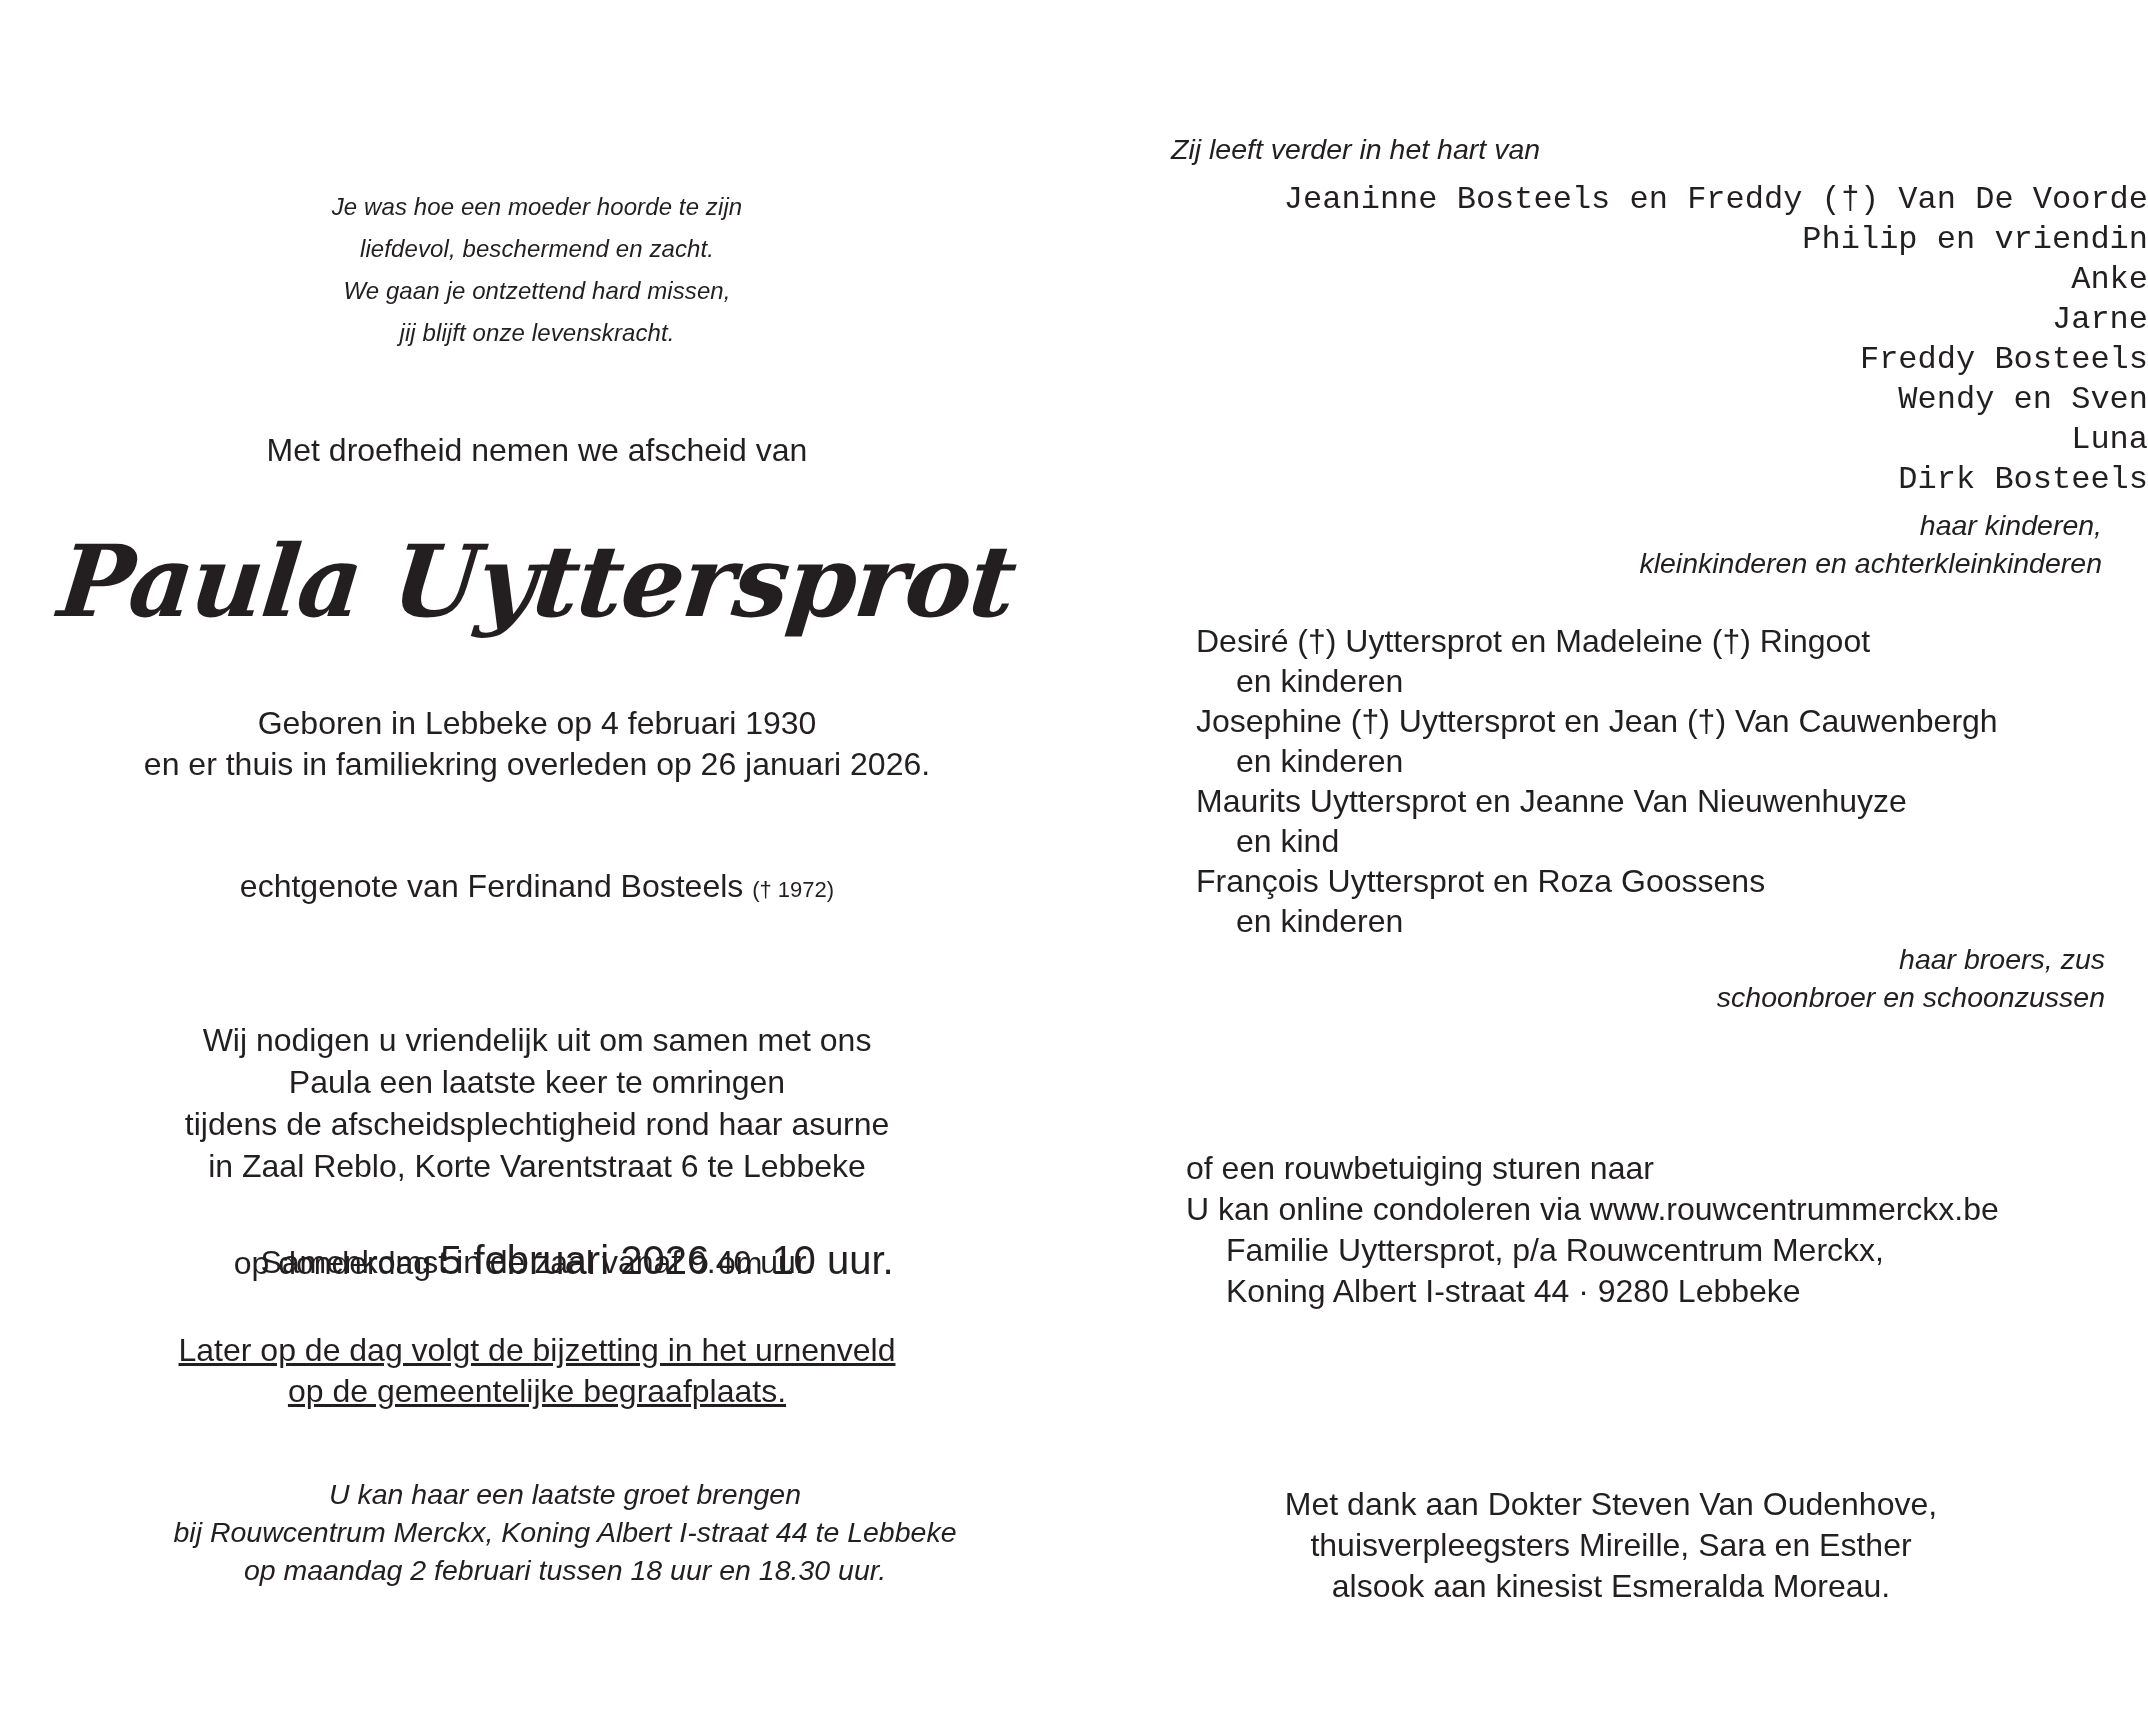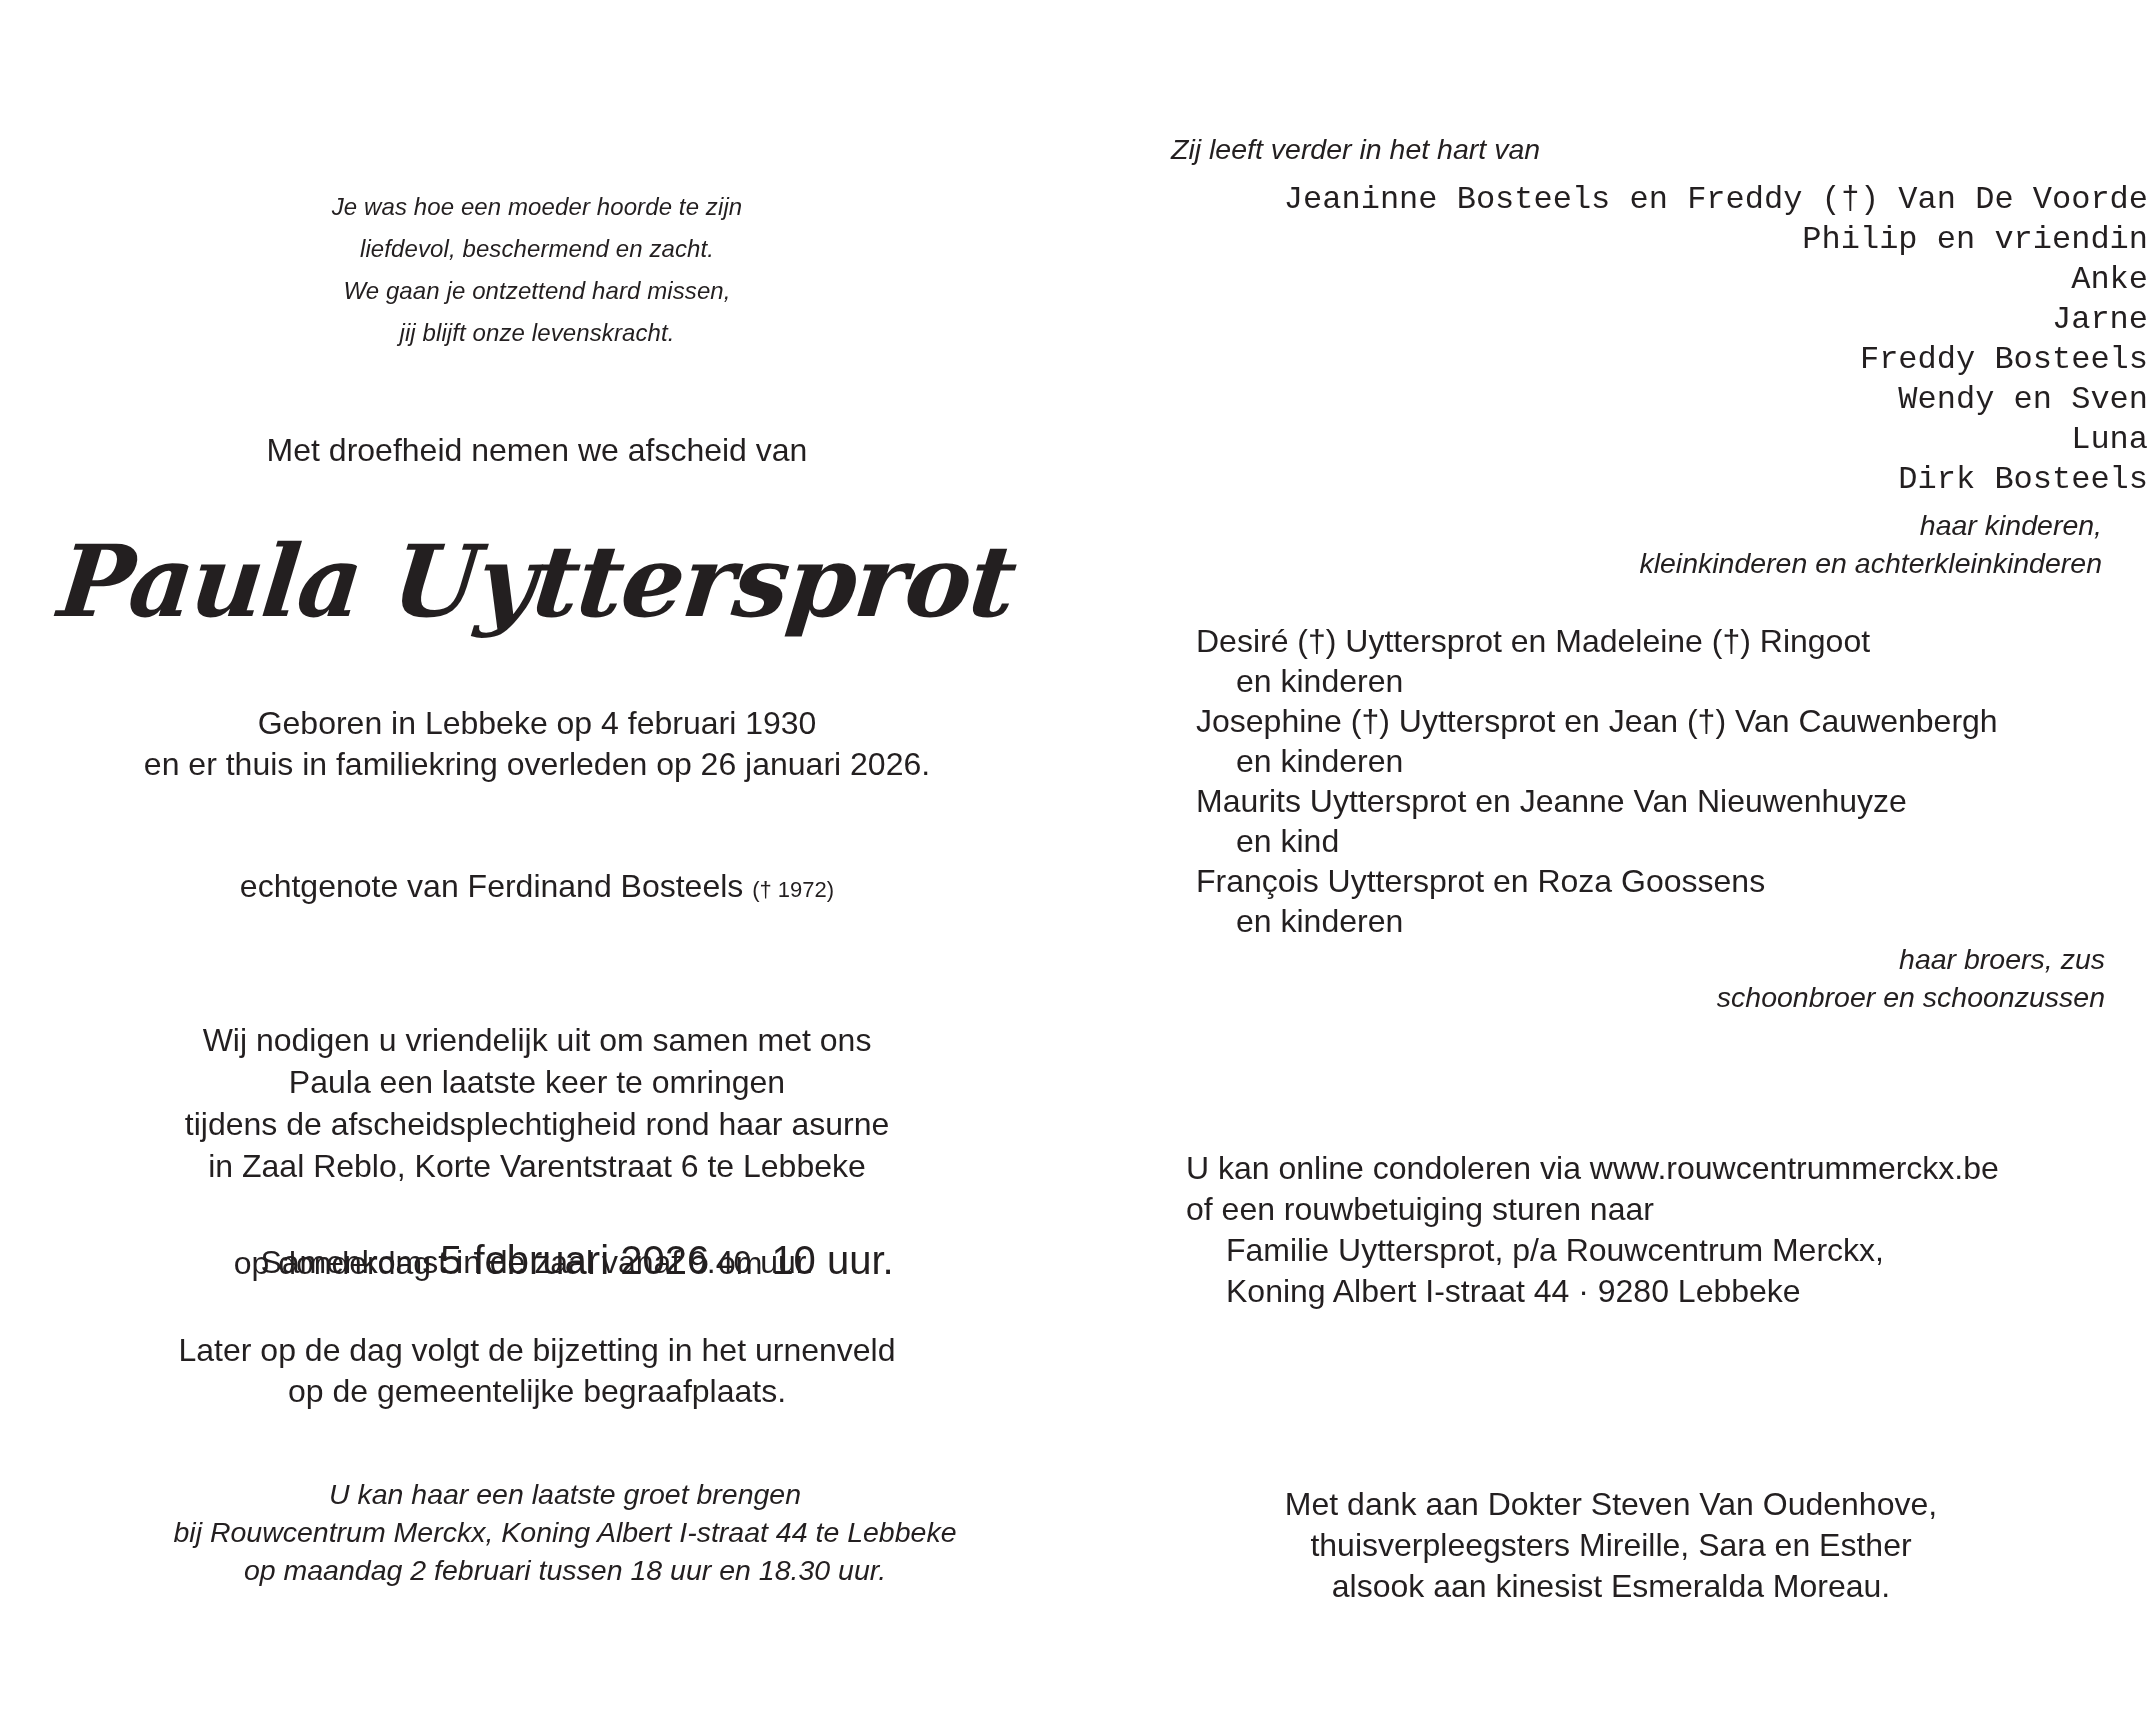--- a/index.html
+++ b/index.html
@@ -56,21 +56,21 @@
   .dag { font-size:22px; }
 
   
   #poem            { left:0;  top:186px;  width:1074px; }
   #announce        { left:0;  top:430px;  width:1074px; }
   #name            {          top:527px;  }
   #born            { left:0;  top:703px;  width:1074px; }
   #spouse          { left:0;  top:818px;  width:1074px;margin-top:48px; }
   #invite          { left:0;  top:1019px; width:1074px; }
   #gather          { left:0;  top:1242px; width:1074px; }
-  #later           { left:0;  top:1330px; width:1074px; }
+  #later           { left:0;  top:1330px; width:1074px;text-decoration:underline; }
   #visit           { left:0;  top:1475px; width:1074px;margin-left:28px; }
 
   
   #lives-on        { left:1074px; top:130px;  width:1074px; text-align:left; padding-left:97px; }
   #children        { left:1074px; top:180px;  width:1074px; text-align:right; padding-left:122px;font-family:Liberation Mono, monospace; }
   #children-attr   { left:1074px; top:506px;  width:1074px; text-align:right; padding-right:46px; }
   #siblings        { left:1074px; top:621px;  width:1074px; text-align:left; padding-left:122px; }
   #siblings-attr   { left:1077px; top:940px; width:1074px; text-align:right; padding-right:46px; }
   #condolence      { left:1074px; top:1148px; width:1074px; text-align:left; padding-left:112px; }
   #thanks          { left:1074px; top:1484px; width:1074px; text-align:center; }
@@ -160,22 +160,22 @@
     <span class="ln">François Uyttersprot en Roza Goossens</span>
     <span class="ln indent1">en kinderen</span>
   </div>
 
   <div class="blk s-attr" id="siblings-attr">
     <span class="ln">haar broers, zus</span>
     <span class="ln">schoonbroer en schoonzussen</span>
   </div>
 
   <div class="blk s-body" id="condolence">
+    <span class="ln">of een rouwbetuiging sturen naar</span>
     <span class="ln">U kan online condoleren via www.rouwcentrummerckx.be</span>
-    <span class="ln">of een rouwbetuiging sturen naar</span>
     <span class="ln indent1">Familie Uyttersprot, p/a Rouwcentrum Merckx,</span>
     <span class="ln indent1">Koning Albert I-straat 44 · 9280 Lebbeke</span>
   </div>
 
   <div class="blk s-body" id="thanks">
     <span class="ln">Met dank aan Dokter Steven Van Oudenhove,</span>
     <span class="ln">thuisverpleegsters Mireille, Sara en Esther</span>
     <span class="ln">alsook aan kinesist Esmeralda Moreau.</span>
   </div>
 

